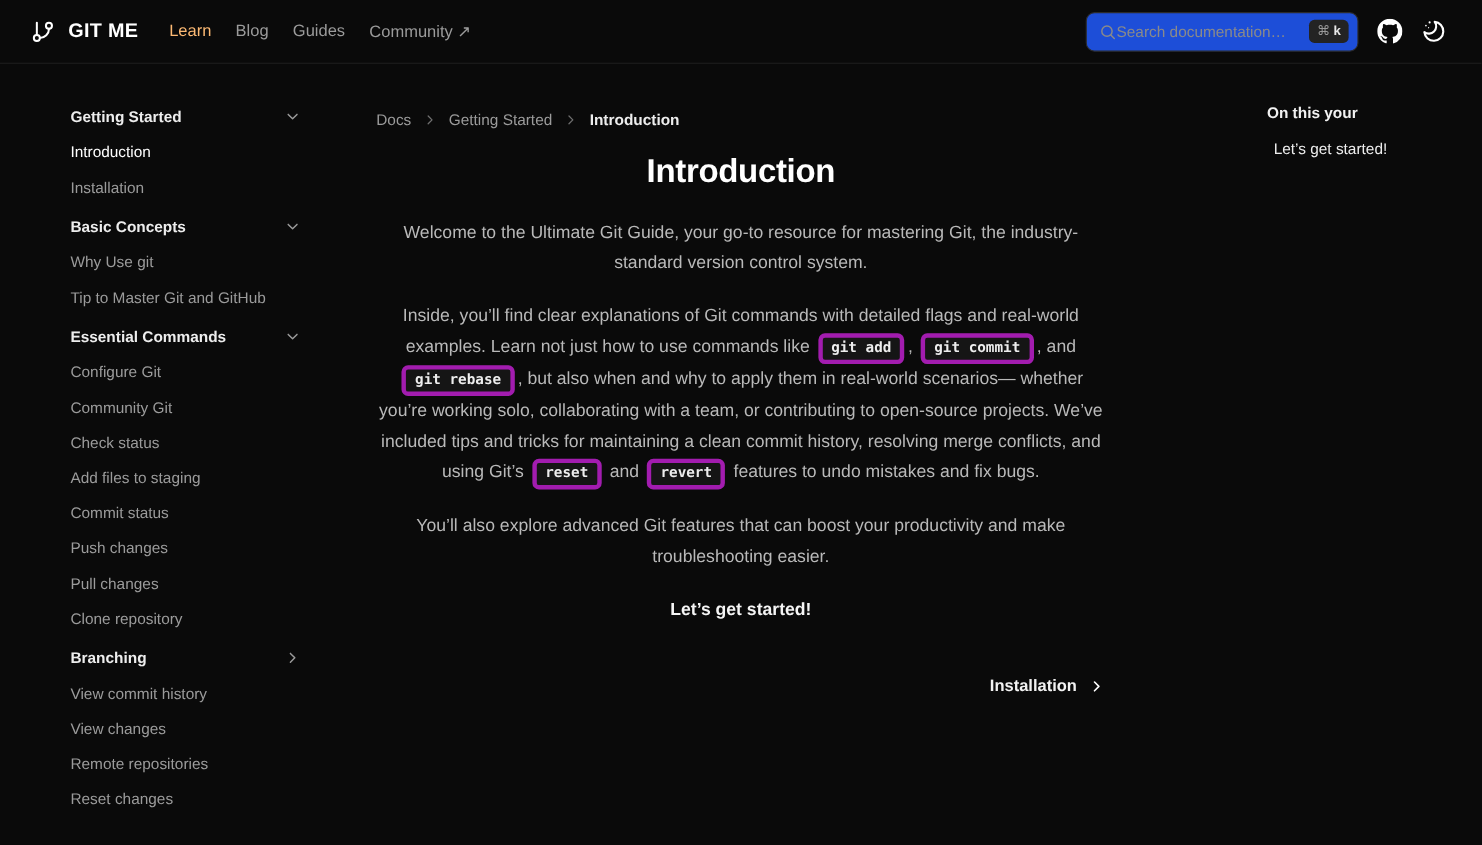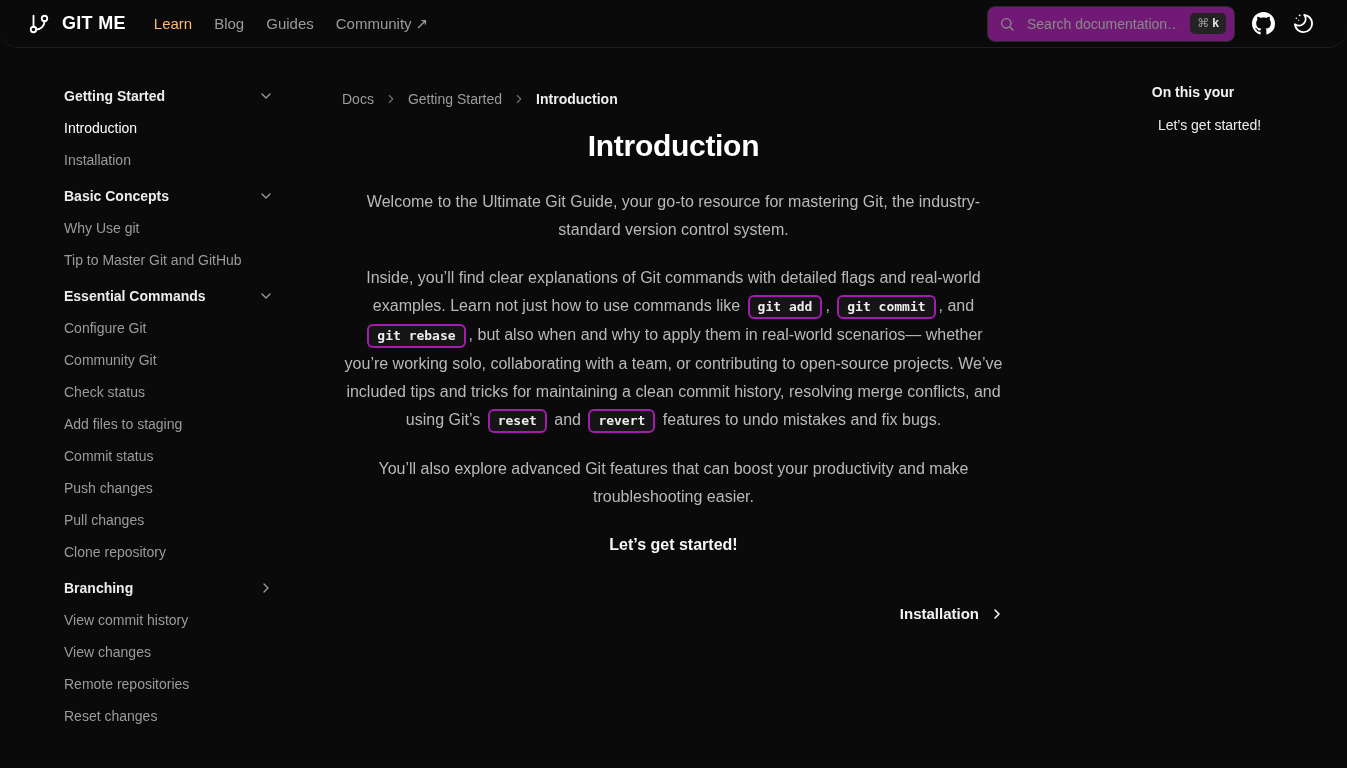--- a/index.html
+++ b/index.html
@@ -15,36 +15,35 @@
     background:var(--background);
     color:var(--text-body);
     font-family:"Liberation Sans","DejaVu Sans",sans-serif;
     -webkit-font-smoothing:antialiased;
   }
   a{text-decoration:none;color:inherit;}
   svg{display:block;}
 
   
   .header{
-    height:48px;display:flex;align-items:center;
+    height:58px;display:flex;align-items:center;
     padding:0 32px 0 28px;
     border-bottom:1px solid #1e1e1e;
-    border-radius:19px;
   }
   .brand{display:flex;align-items:center;gap:12px;color:#fff;cursor:pointer;}
   .brand-icon svg{width:22px;height:22px;}
   .brand-text{font-size:18px;font-weight:800;letter-spacing:.3px;}
   .nav{display:flex;align-items:center;gap:22px;margin-left:28px;}
   .nav-link{font-size:15px;color:var(--text-muted);cursor:pointer;}
   .nav-link.active{color:#fdba74;font-weight:400;}
   .header-right{margin-left:auto;display:flex;align-items:center;gap:17px;}
   .search{
     width:248px;height:36px;border:1px solid #2b2b2b;border-radius:8px;
-    display:flex;align-items:center;gap:12px;padding:0 8px 0 11px;
-    background:#701a75;cursor:text;
+    display:flex;align-items:center;gap:0;padding:0 8px 0 11px;
+    background:#1d4ed8;cursor:text;
   }
   .search-icon{color:#8a8a8a;}
   .search-icon svg{width:16px;height:16px;}
   .search-input{
     flex:1;min-width:0;background:transparent;border:none;outline:none;
     color:#d4d4d4;font-size:14px;font-family:inherit;
   }
   .search-input::placeholder{color:#8a8a8a;}
   .kbd{
     background:#232323;border-radius:5px;padding:3px 7px 4px;
@@ -79,21 +78,21 @@
     margin:21px 0 24px;font-size:30px;line-height:36px;font-weight:800;
     color:#ffffff;letter-spacing:-.3px;
   }
   .prose p{
     margin-bottom:20px;font-size:16px;line-height:28px;color:var(--text-body);
   }
   .prose strong{color:#f5f5f5;font-weight:700;}
   .prose code{
     font-family:"DejaVu Sans Mono","Liberation Mono",monospace;
     font-size:13px;font-weight:700;color:#ededed;
-    background:#151515;border:2px solid #a21caf;border-radius:6px;
+    background:#151515;border:4px solid #a21caf;border-radius:6px;
     padding:2px 8px 3px;margin:0 3px;white-space:nowrap;
   }
   .pager{margin-top:46px;display:flex;justify-content:flex-end;}
   .pager-next{display:flex;align-items:center;gap:10px;color:#f2f2f2;font-weight:700;font-size:15px;cursor:pointer;}
   .pager-chev{display:flex;color:#fff;}
   .pager-chev svg{width:16px;height:16px;}
 
   
   .toc{padding:36px 24px 0 0;font-size:14px;}
   .toc-title{color:#f2f2f2;font-weight:700;}

